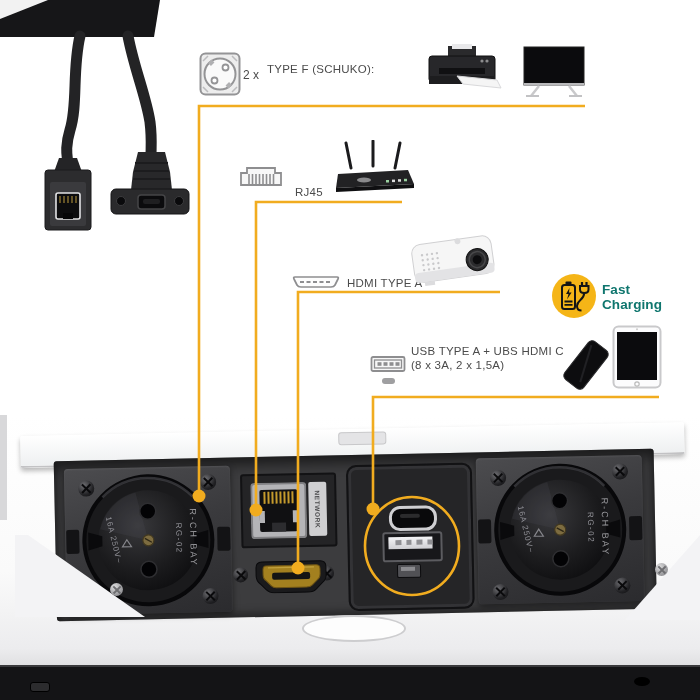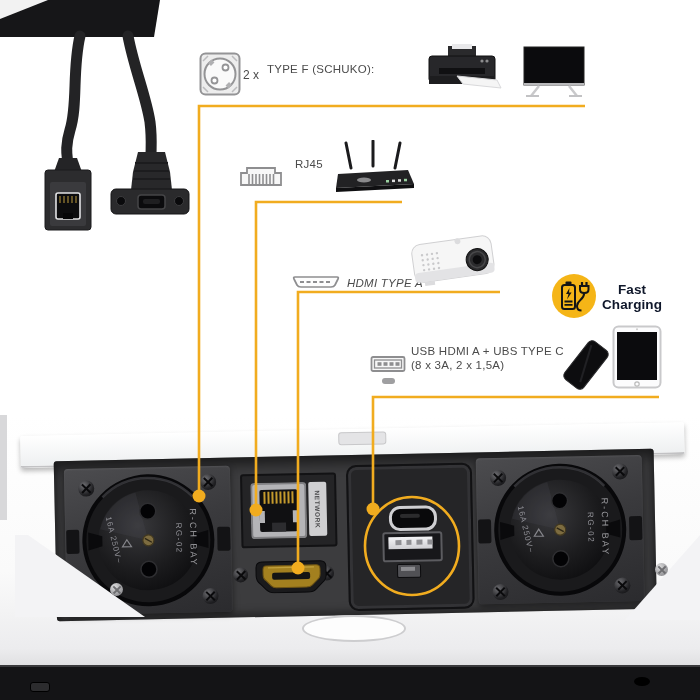--- a/index.html
+++ b/index.html
@@ -4,21 +4,21 @@
 <style>
   html,body{margin:0;padding:0;background:#fff;}
   #stage{position:relative;width:700px;height:700px;background:#fff;overflow:hidden;
          font-family:"Liberation Sans",sans-serif;}
   .abs{position:absolute;}
   
   .ann-text{position:absolute;font-size:11.5px;line-height:14px;font-weight:500;
             color:#4b4b4b;letter-spacing:.25px;white-space:nowrap;}
   .qty{position:absolute;font-size:12px;font-weight:500;color:#4b4b4b;}
   .fc-text{position:absolute;font-size:13.5px;line-height:14.5px;font-weight:bold;
-           color:#0f172a;letter-spacing:.1px;text-align:center;}
+           color:#0f766e;letter-spacing:.1px;}
   
   #photo{position:absolute;left:0;top:415px;width:700px;height:285px;
          background:linear-gradient(180deg,#ffffff 0%,#fafafa 55%,#ececee 82%,#e0e0e2 88%);z-index:1;}
   #unit{position:absolute;left:20px;top:10px;width:670px;height:192px;
         transform:rotate(-1.2deg);transform-origin:50% 50%;}
   #lid{position:absolute;left:2px;top:4px;width:664px;height:30px;border-radius:2px;
        background:linear-gradient(#ffffff,#eef0f1);border-bottom:2px solid #c2c2c4;
        box-shadow:0 3px 5px rgba(0,0,0,.28);}
   #lid-notch{position:absolute;left:318px;top:3px;width:46px;height:11px;background:#e4e4e6;
              border:1px solid #c8c8ca;border-radius:3px;}
@@ -132,37 +132,37 @@
     <rect x="1" y="1" width="60" height="38" fill="#0b0b0d" stroke="#222"></rect>
     <rect x="1" y="37" width="60" height="2.5" fill="#b9b9bb"></rect>
     <path d="M16,40 L8,50 M46,40 L54,50" stroke="#c9c9cb" stroke-width="2.5"></path>
     <path d="M3,50 h13 M46,50 h13" stroke="#c2c2c4" stroke-width="2"></path>
   </svg>
 
   <svg class="abs" style="left:239px;top:165px;" width="44" height="22" viewBox="0 0 44 22">
     <path d="M2,8 H8 V3 H36 V8 H42 V20 H2 Z" fill="#f7f7f7" stroke="#8e8e90" stroke-width="1.8"></path>
     <path d="M10,9 v10 M13.5,9 v10 M17,9 v10 M20.5,9 v10 M24,9 v10 M27.5,9 v10 M31,9 v10 M34.5,9 v10" stroke="#8e8e90" stroke-width="1.6"></path>
   </svg>
-  <div class="ann-text" style="left:295px;top:157px;">RJ45</div>
+  <div class="ann-text" style="left:295px;top:185px;">RJ45</div>
   <svg class="abs" style="left:334px;top:140px;" width="82" height="54" viewBox="0 0 82 54">
     <path d="M17,28 L12,3 M39,26 L39,1 M61,28 L66,3" stroke="#1b1b1d" stroke-width="3" stroke-linecap="round"></path>
     <path d="M4,34 L74,30 L80,44 L2,48 Z" fill="#222224"></path>
     <path d="M2,48 L80,44 L80,48 L2,52 Z" fill="#0f0f11"></path>
     <ellipse cx="30" cy="40" rx="7" ry="2.5" fill="#8a8a8c"></ellipse>
     <rect x="52" y="40" width="3" height="2.5" fill="#9ad0a0"></rect>
       <rect x="58" y="39.6" width="3" height="2.5" fill="#ddd"></rect>
     <rect x="64" y="39.2" width="3" height="2.5" fill="#ddd"></rect>
       <rect x="70" y="38.8" width="3" height="2.5" fill="#9ad0a0"></rect>
   </svg>
 
   <svg class="abs" style="left:292px;top:273px;" width="48" height="18" viewBox="0 0 48 18">
     <path d="M3,4 H45 Q47,4 46,6 L43,12 Q42,14 39,14 H9 Q6,14 5,12 L2,6 Q1,4 3,4 Z" fill="#fdfdfd" stroke="#8e8e90" stroke-width="1.7"></path>
     <path d="M8,9 h4 M14.5,9 h4 M21,9 h4 M27.5,9 h4 M34,9 h4" stroke="#8e8e90" stroke-width="1.8"></path>
   </svg>
-  <div class="ann-text" style="left:347px;top:276px;font-style:italic;">HDMI TYPE A</div>
+  <div class="ann-text" style="left:347px;top:276px;">HDMI TYPE A</div>
   <svg class="abs" style="left:404px;top:224px;" width="98" height="68" viewBox="0 0 98 68">
     <g transform="rotate(-8 49 36)">
       <rect x="9" y="16" width="80" height="38" rx="9" fill="#f6f6f6" stroke="#d0d0d2"></rect>
       <rect x="9" y="44" width="80" height="10" rx="4" fill="#e3e3e5"></rect>
       <circle cx="73" cy="39" r="11" fill="#2b2b2d" stroke="#111"></circle>
       <circle cx="73" cy="39" r="8" fill="none" stroke="#48484a" stroke-width="1.5"></circle>
       <circle cx="73" cy="39" r="4.5" fill="#0c0c0e"></circle>
       <g fill="#c9c9cb">
         <circle cx="19" cy="27" r="1.2"></circle>
           <circle cx="24" cy="27" r="1.2"></circle>
@@ -208,21 +208,21 @@
       <rect x="1.5" y="3" width="33" height="14" rx="1.5" fill="#f7f7f7" stroke="#8e8e90" stroke-width="1.8"></rect>
       <rect x="4.5" y="6" width="27" height="8" fill="none" stroke="#8e8e90" stroke-width="1.3"></rect>
       <rect x="7.5" y="8.2" width="4" height="3.6" fill="#8e8e90"></rect>
         <rect x="13.5" y="8.2" width="4" height="3.6" fill="#8e8e90"></rect>
       <rect x="19.5" y="8.2" width="4" height="3.6" fill="#8e8e90"></rect>
         <rect x="25.5" y="8.2" width="4" height="3.6" fill="#8e8e90"></rect>
     </g>
     <rect x="12" y="24" width="13" height="6" rx="3" fill="#9f9fa1"></rect>
   </svg>
   <div class="ann-text" style="left:411px;top:344px;">
-    <div>USB HDMI A + UBS TYPE C</div>
+    <div>USB TYPE A + UBS HDMI C</div>
     <div>(8 x 3A, 2 x 1,5A)</div>
   </div>
   <svg class="abs" style="left:560px;top:338px;" width="52" height="54" viewBox="0 0 52 54">
     <g transform="rotate(38 26 27)">
       <rect x="14" y="3" width="24" height="48" rx="5" fill="#0d0d0f" stroke="#2a2a2c"></rect>
       <path d="M18,8 L32,44" stroke="#26262a" stroke-width="2" opacity=".8"></path>
     </g>
   </svg>
   <svg class="abs" style="left:611px;top:325px;" width="52" height="64" viewBox="0 0 52 64">
     <rect x="2.5" y="1.5" width="47" height="61" rx="5" fill="#fcfcfd" stroke="#c9c9cb" stroke-width="2"></rect>

